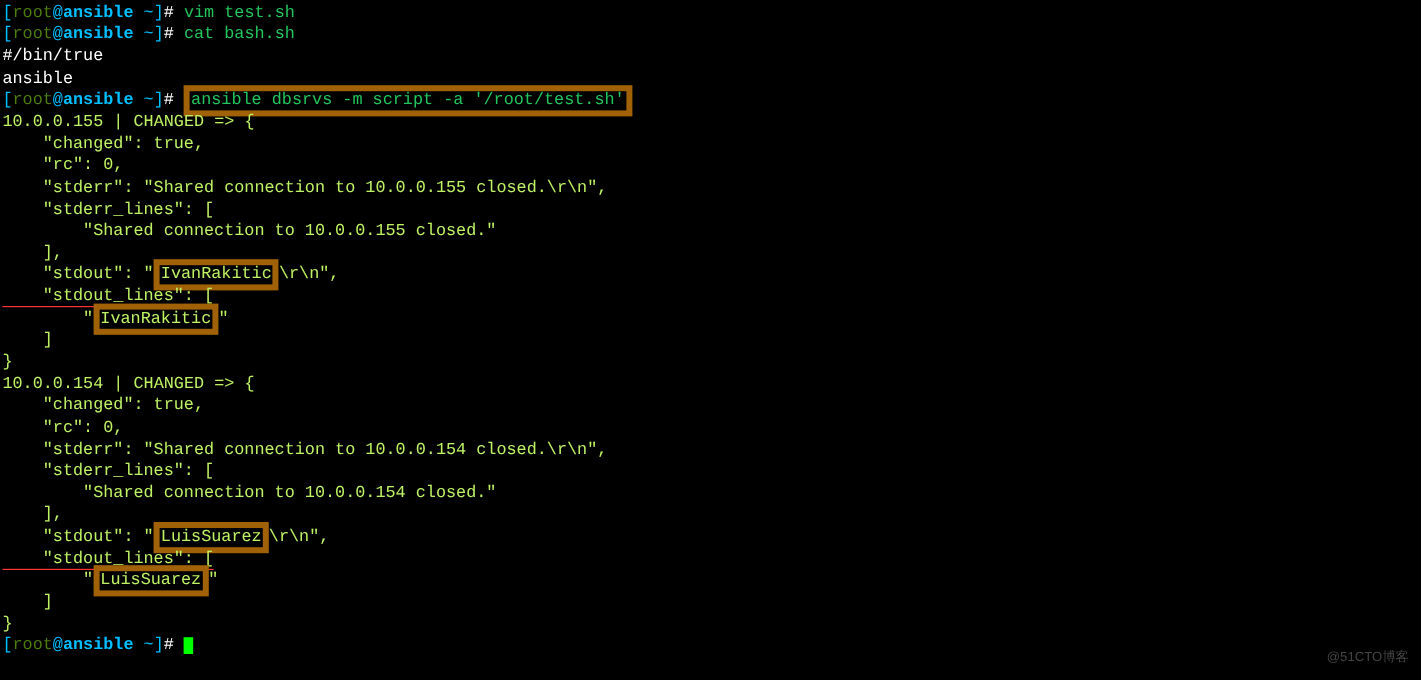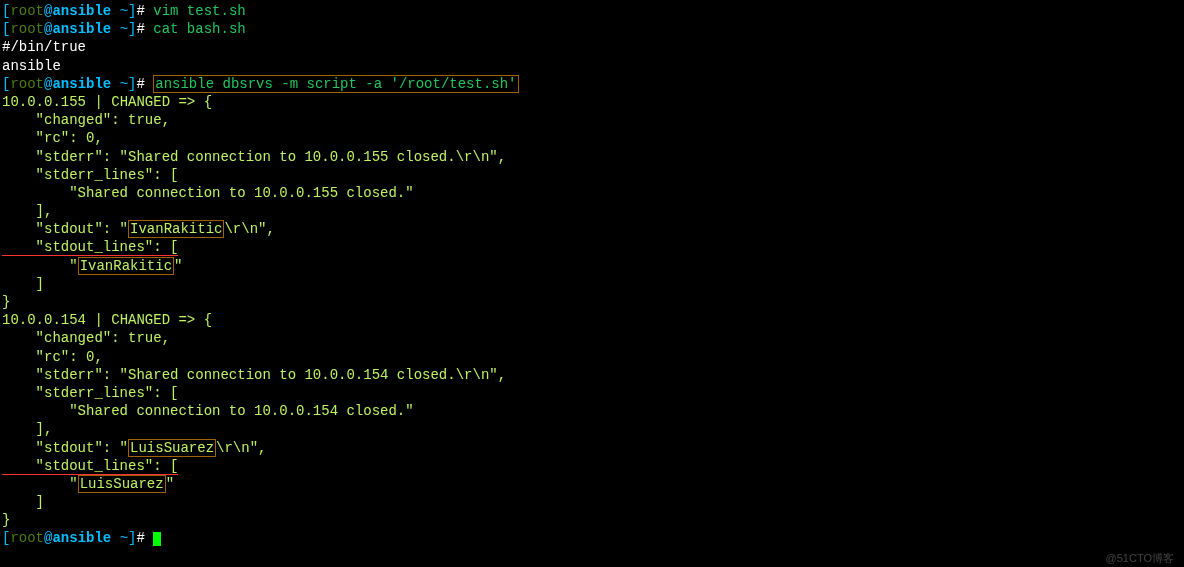--- a/index.html
+++ b/index.html
@@ -24,35 +24,35 @@
     }
     .bracket { color: #00bfff; }
     .user { color: #4d7c0f; }
     .at { color: #00bfff; }
     .host { color: #00bfff; font-weight: bold; }
     .tilde { color: #00bfff; }
     .hash { color: #fff; }
     .cmd { color: #22c55e; }
     .yellow { color: #bef264; }
     .redbox {
-      border: 1px solid #a16207;
+      border: 5px solid #a16207;
       padding: 0 1px;
       display: inline;
     }
     .cursor {
       background: #00ff00;
       display: inline-block;
       width: 8px;
       height: 14px;
       vertical-align: middle;
     }
     .watermark {
       position: absolute;
       right: 10px;
-      bottom: 2px;
+      bottom: 12px;
       color: #444;
       font-size: 11px;
       font-family: Arial, sans-serif;
     }
   </style>
 </head>
 <body>
 
 <div class="line"><span class="bracket">[</span><span class="user">root</span><span class="at">@</span><span class="host">ansible</span><span> </span><span class="tilde">~</span><span class="bracket">]</span><span class="hash"># </span><span class="cmd">vim test.sh</span></div>
 

